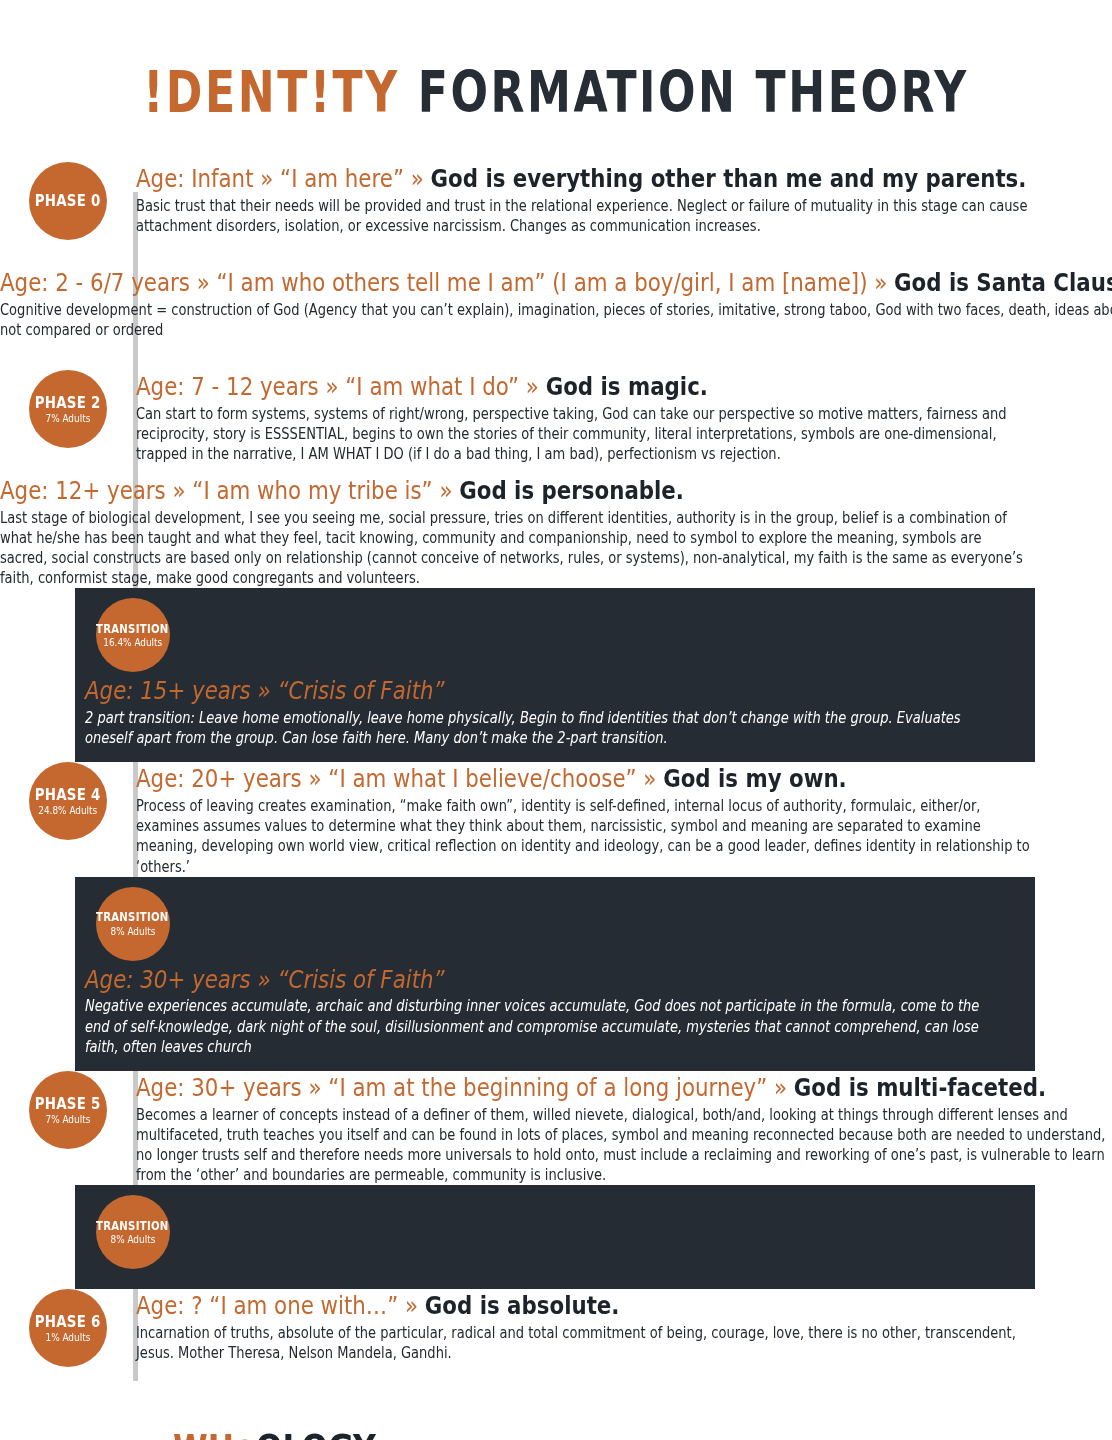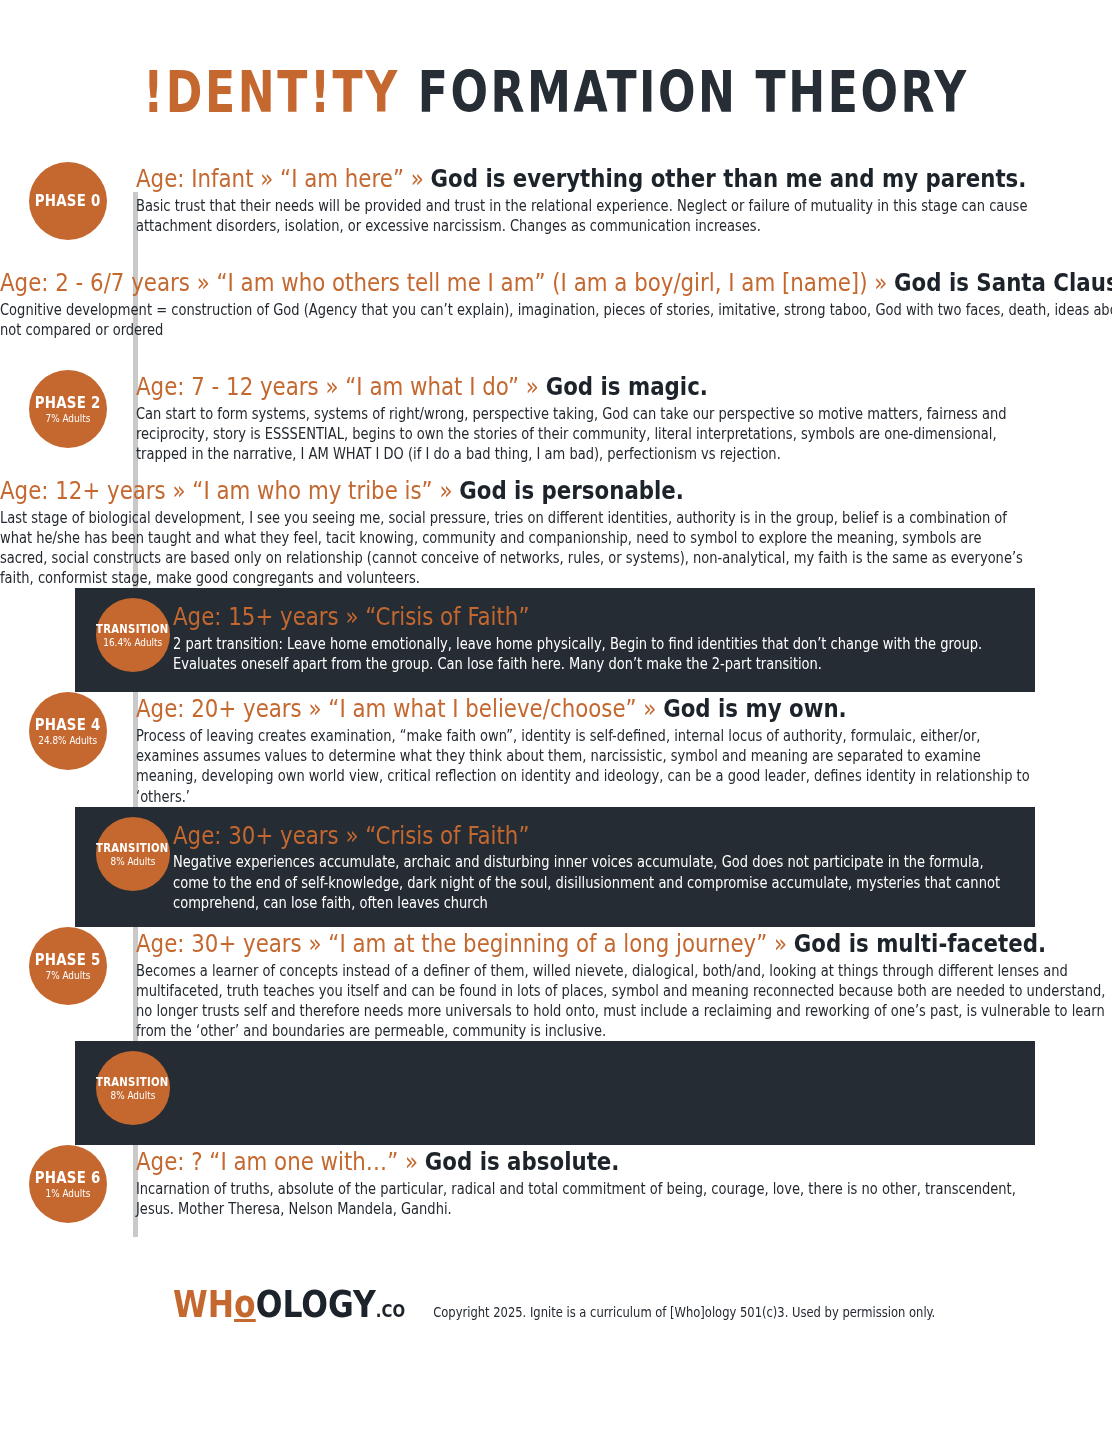--- a/index.html
+++ b/index.html
@@ -67,20 +67,21 @@
     align-items: flex-start;
     min-height: 104px;
     padding: 0;
   }
   .row.dark {
     background: #252c33;
     margin-left: 75px;
     width: 960px;
     padding: 10px 0 14px 0;
     box-sizing: border-box;
+    flex-direction: column;
   }
 
   
   .badge-cell {
     width: 136px;
     min-width: 136px;
     display: flex;
     justify-content: center;
     align-items: flex-start;
   }
@@ -129,20 +130,21 @@
   
   .content {
     flex: 1;
     padding-right: 78px;
     padding-top: 2px;
   }
   .row.dark .content {
     padding-right: 30px;
     padding-left: 10px;
     padding-top: 4px;
+    font-style: italic;
   }
   .heading {
     font-family: "Liberation Sans Narrow", "DejaVu Sans Condensed", "Liberation Sans", sans-serif;
     font-size: 25.5px;
     line-height: 1.12;
     color: #c4682f;
     transform: scaleX(0.93);
     transform-origin: left center;
     white-space: nowrap;
     margin-bottom: 3px;

